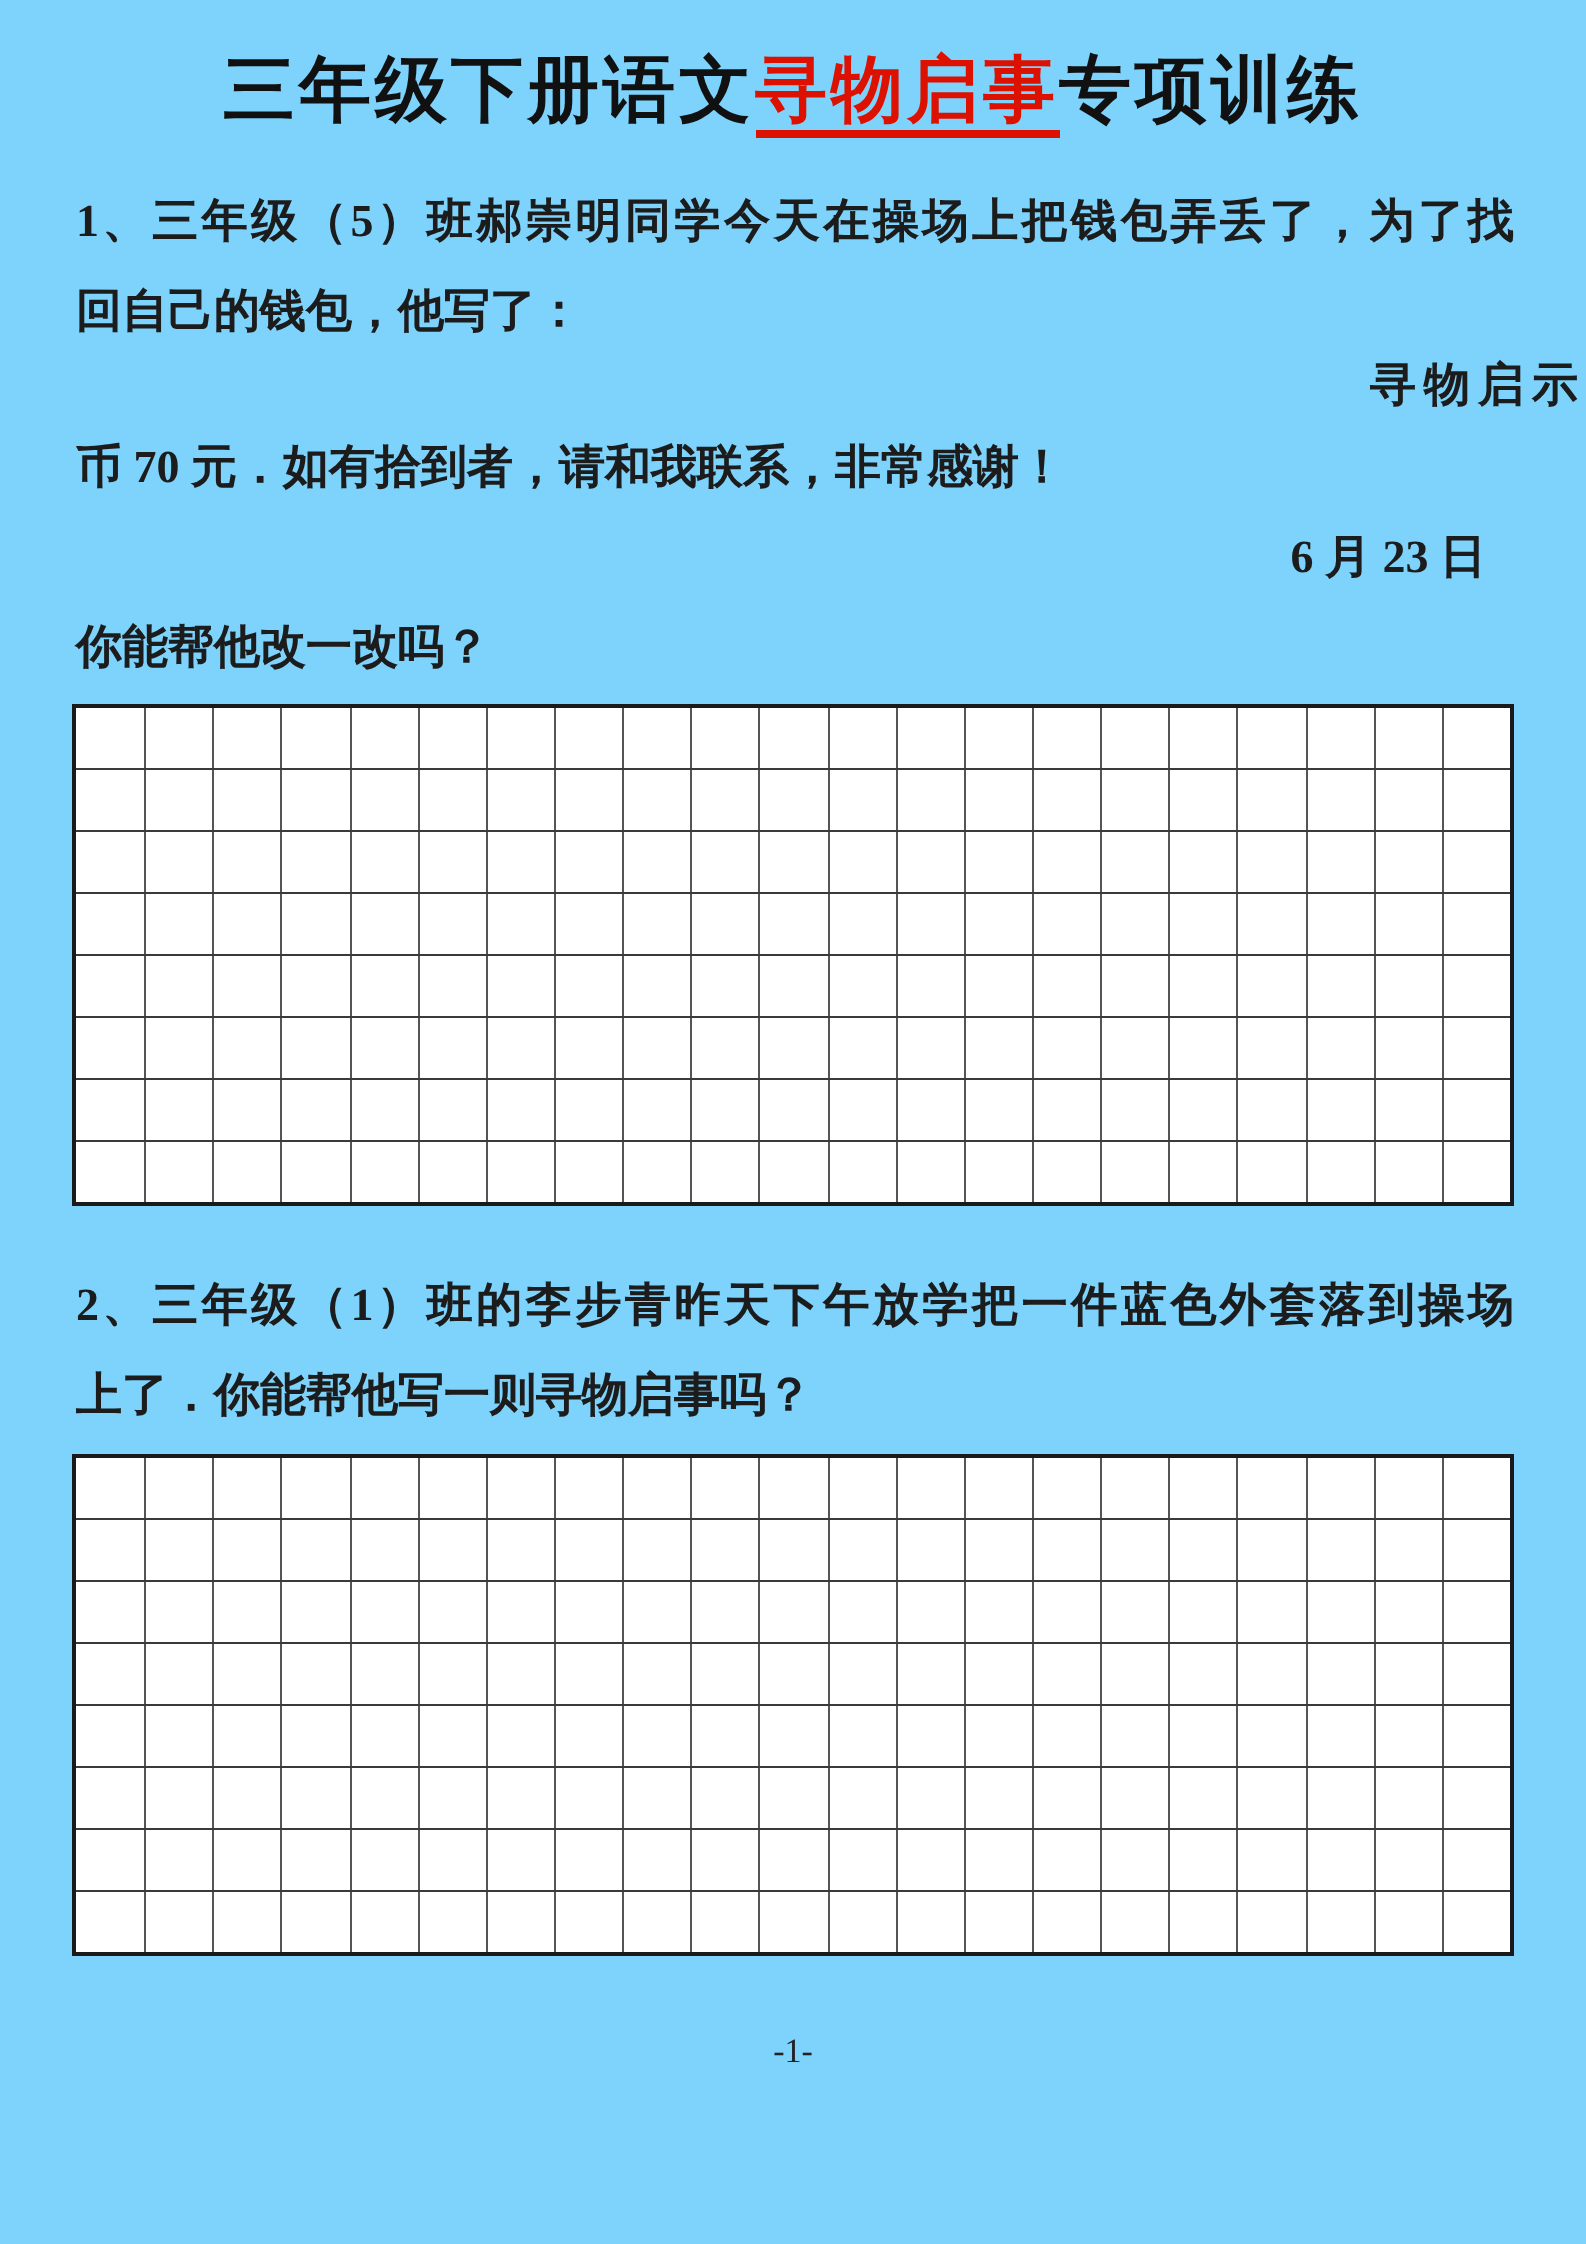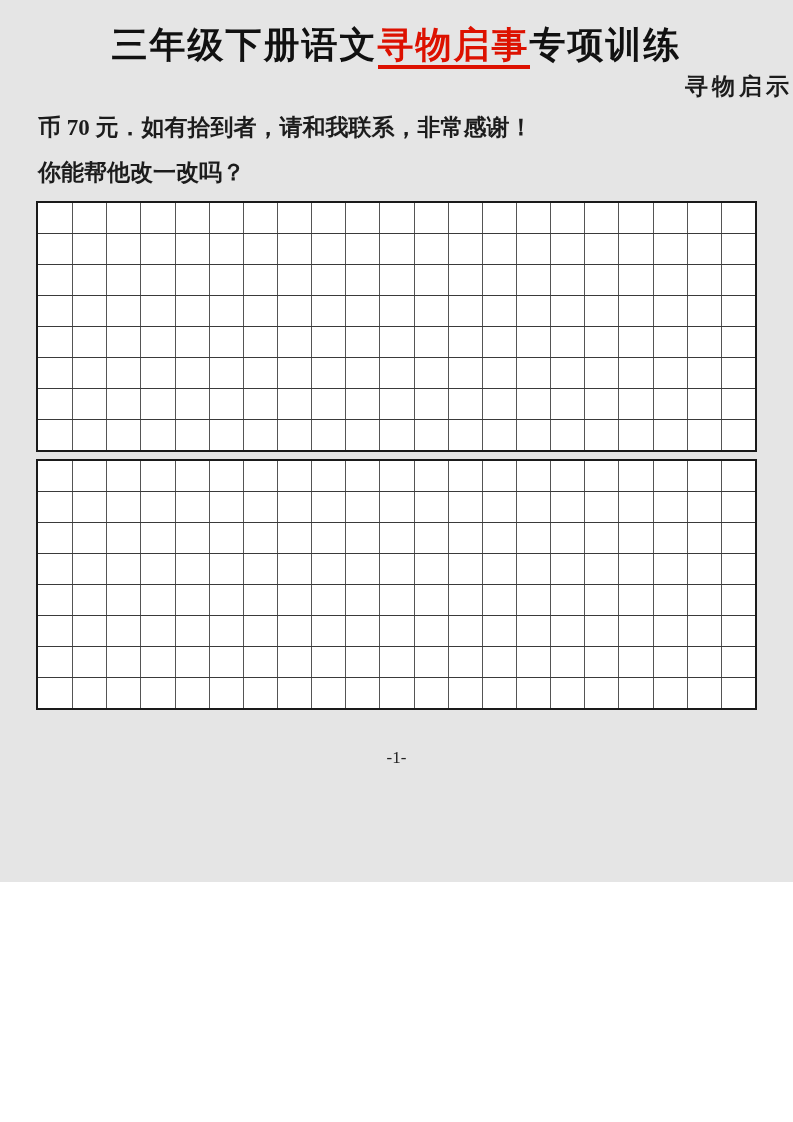--- a/index.html
+++ b/index.html
@@ -1,21 +1,21 @@
 <!DOCTYPE html>
 <html><head>
 <meta charset="utf-8">
 <style>
   html, body { margin: 0; padding: 0; background: #ffffff; }
   .page {
     position: relative;
     width: 793px;
-    height: 882px;
+    height: 1122px;
     margin: 0 auto;
-    background: #e5e5e5;
+    background: #7dd3fc;
     overflow: hidden;
     font-family: "Liberation Serif", "DejaVu Serif", serif;
     color: #1c1c1c;
   }
   .doc-title {
     padding-top: 18px;
     text-align: center;
     font-family: "Liberation Sans", "DejaVu Sans", sans-serif;
     font-weight: bold;
     font-size: 36px;
@@ -85,27 +85,32 @@
     font-weight: normal;
   }
 </style>
 </head>
 <body>
 
 <div class="page">
 
   <div class="doc-title"><span>三年级下册语文</span><span class="hl">寻物启事</span><span>专项训练</span></div>
 
+  <div class="body-text q1">
+    <span class="line fill">1、三年级（5）班郝崇明同学今天在操场上把钱包弄丢了，为了找</span>
+    <span class="line">回自己的钱包，他写了：</span>
+  </div>
 
   <div class="notice-title">寻物启示</div>
 
   <div class="body-text notice-body">
     <span class="line">币 70 元．如有拾到者，请和我联系，非常感谢！</span>
   </div>
 
+  <div class="right-line date">6 月 23 日</div>
 
   <div class="body-text q1-question">你能帮他改一改吗？</div>
 
   <div class="wgrid grid1">
       <div class="wgrid-row">
         <div class="wgrid-cell"></div>
         <div class="wgrid-cell"></div>
         <div class="wgrid-cell"></div>
         <div class="wgrid-cell"></div>
         <div class="wgrid-cell"></div>
@@ -282,20 +287,24 @@
         <div class="wgrid-cell"></div>
         <div class="wgrid-cell"></div>
         <div class="wgrid-cell"></div>
         <div class="wgrid-cell"></div>
         <div class="wgrid-cell"></div>
         <div class="wgrid-cell"></div>
         <div class="wgrid-cell"></div>
       </div>
     </div>
 
+  <div class="body-text q2">
+    <span class="line fill">2、三年级（1）班的李步青昨天下午放学把一件蓝色外套落到操场</span>
+    <span class="line">上了．你能帮他写一则寻物启事吗？</span>
+  </div>
 
   <div class="wgrid grid2">
       <div class="wgrid-row">
         <div class="wgrid-cell"></div>
         <div class="wgrid-cell"></div>
         <div class="wgrid-cell"></div>
         <div class="wgrid-cell"></div>
         <div class="wgrid-cell"></div>
         <div class="wgrid-cell"></div>
         <div class="wgrid-cell"></div>

